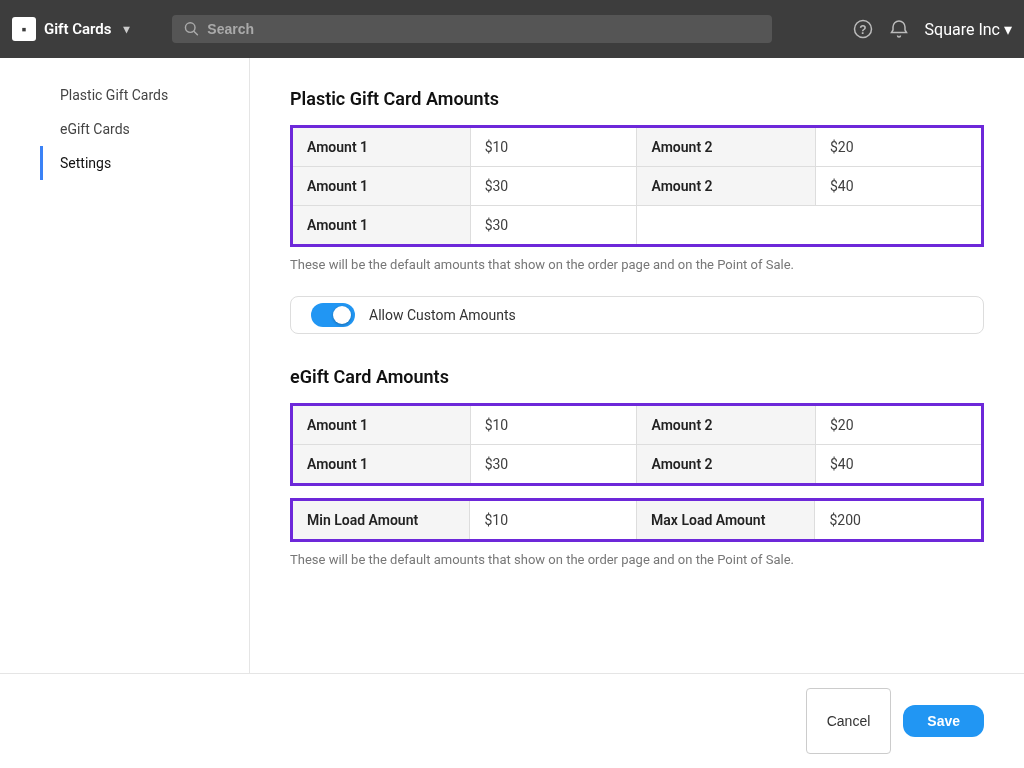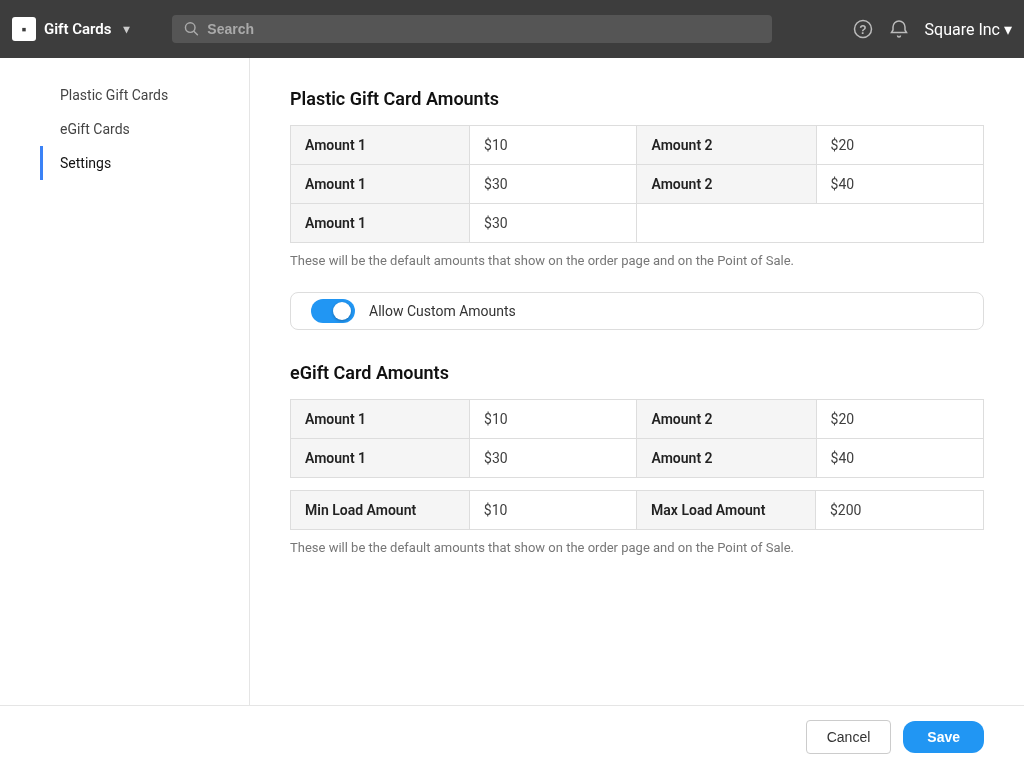--- a/index.html
+++ b/index.html
@@ -122,21 +122,21 @@
       font-size: 18px;
       font-weight: 600;
       color: #111;
       margin-bottom: 16px;
     }
 
     
     .amount-table {
       width: 100%;
       border-collapse: collapse;
-      border: 1px solid #6d28d9;
+      border: 3px solid #6d28d9;
       margin-bottom: 10px;
     }
     .amount-table td {
       padding: 11px 14px;
       border: 1px solid #ddd;
       font-size: 14px;
     }
     .amount-table td.label-cell {
       background: #f5f5f5;
       font-weight: 600;
@@ -196,21 +196,21 @@
     .footer {
       border-top: 1px solid #e5e5e5;
       padding: 14px 40px;
       display: flex;
       justify-content: flex-end;
       align-items: center;
       gap: 12px;
       flex-shrink: 0;
     }
     .btn-cancel {
-      padding: 8px 20px;
+      padding: 24px 20px;
       border: 1px solid #ccc;
       background: #fff;
       color: #333;
       font-size: 14px;
       border-radius: 4px;
       cursor: pointer;
     }
     .btn-save {
       padding: 8px 24px;
       border: none;

